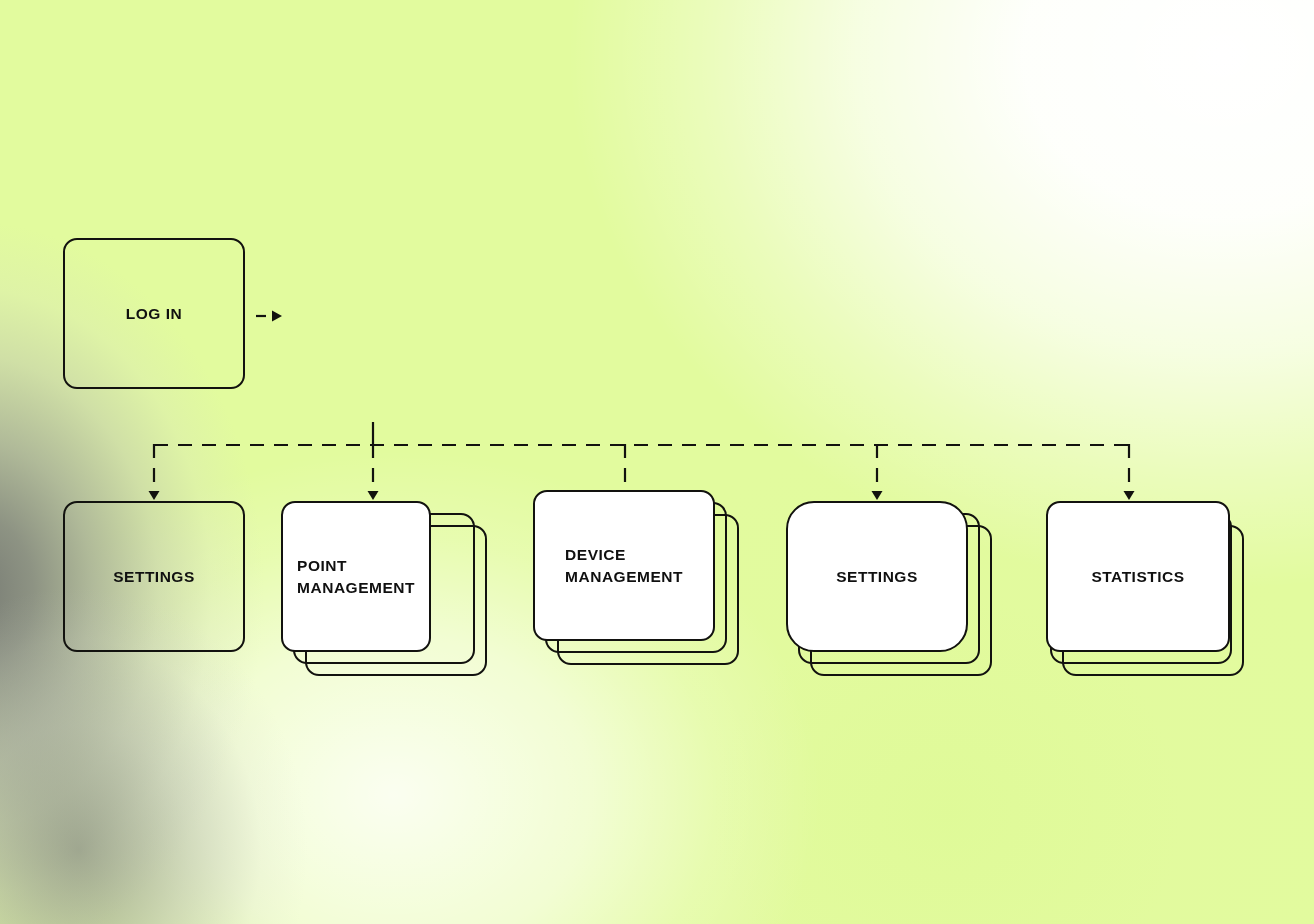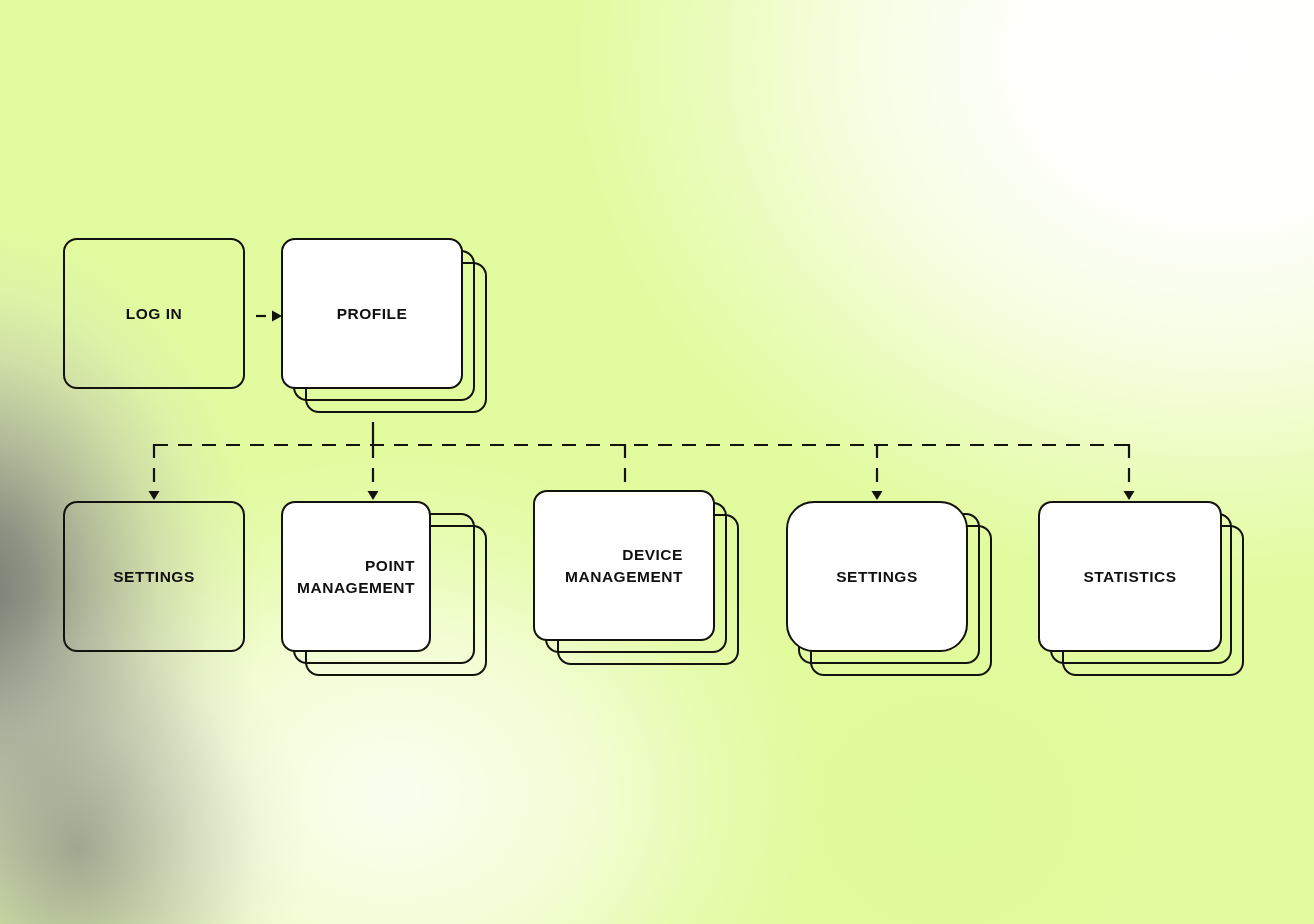--- a/index.html
+++ b/index.html
@@ -82,21 +82,21 @@
   }
   .node.shadowcard {
     background: transparent;
   }
   .node-label {
     position: absolute;
     inset: 0;
     display: flex;
     align-items: center;
     justify-content: center;
-    text-align: right;
+    text-align: left;
     font-family: "Liberation Sans", sans-serif;
     font-size: 15.5px;
     font-weight: bold;
     letter-spacing: 0.5px;
     color: #101010;
     line-height: 1.42;
     white-space: pre-line;
     padding: 0 0;
     box-sizing: border-box;
   }
@@ -166,27 +166,20 @@
       <g>
         <line x1="1129" y1="444" x2="1129" y2="491" stroke="#12120f" stroke-width="2.2" stroke-dasharray="14 10"></line>
         <polygon points="1123.5,491 1134.5,491 1129,500" fill="#12120f"></polygon>
       </g>
     </svg>
 
     <div class="node plain" style="left:63px; top:238px; width:182px; height:151px;">
       <div class="node-label">LOG IN</div>
     </div>
 
-    <div class="stack-wrap" style="left:281px; top:238px; width:206px; height:196px;">
-      <div class="node shadowcard" style="left:24px; top:24px; width:182px; height:151px;"></div>
-      <div class="node shadowcard" style="left:12px; top:12px; width:182px; height:151px;"></div>
-      <div class="node front" style="left:0px; top:0px; width:182px; height:151px;">
-        <div class="node-label">PROFILE</div>
-      </div>
-    </div>
 
     <div class="node plain" style="left:63px; top:501px; width:182px; height:151px;">
       <div class="node-label">SETTINGS</div>
     </div>
 
     <div class="stack-wrap" style="left:281px; top:501px; width:206px; height:196px;">
       <div class="node shadowcard" style="left:24px; top:24px; width:182px; height:151px;"></div>
       <div class="node shadowcard" style="left:12px; top:12px; width:182px; height:151px;"></div>
       <div class="node front" style="left:0px; top:0px; width:150px; height:151px;">
         <div class="node-label">POINT
@@ -207,19 +200,19 @@
       <div class="node shadowcard" style="left:24px; top:24px; width:182px; height:151px;"></div>
       <div class="node shadowcard" style="left:12px; top:12px; width:182px; height:151px;"></div>
       <div class="node front" style="left:0px; top:0px; width:182px; height:151px;border-radius:28px;">
         <div class="node-label">SETTINGS</div>
       </div>
     </div>
 
     <div class="stack-wrap" style="left:1038px; top:501px; width:206px; height:196px;">
       <div class="node shadowcard" style="left:24px; top:24px; width:182px; height:151px;"></div>
       <div class="node shadowcard" style="left:12px; top:12px; width:182px; height:151px;"></div>
-      <div class="node front" style="left:0px; top:0px; width:184px; height:151px;">
+      <div class="node front" style="left:8px; top:0px; width:184px; height:151px;">
         <div class="node-label">STATISTICS</div>
       </div>
     </div>
 
   </div>
 </div>
 
 </body></html>

